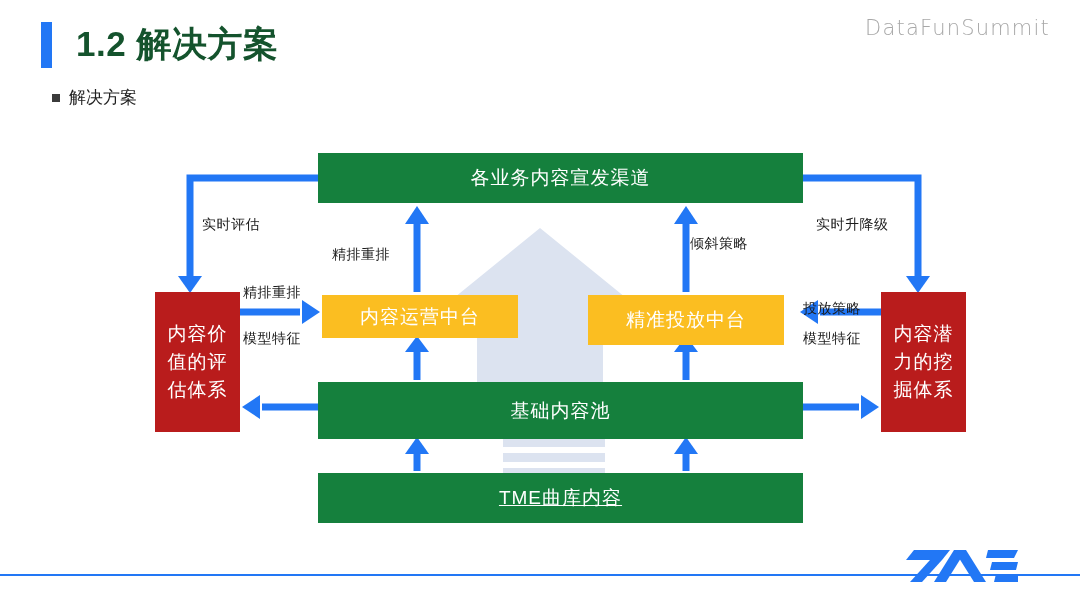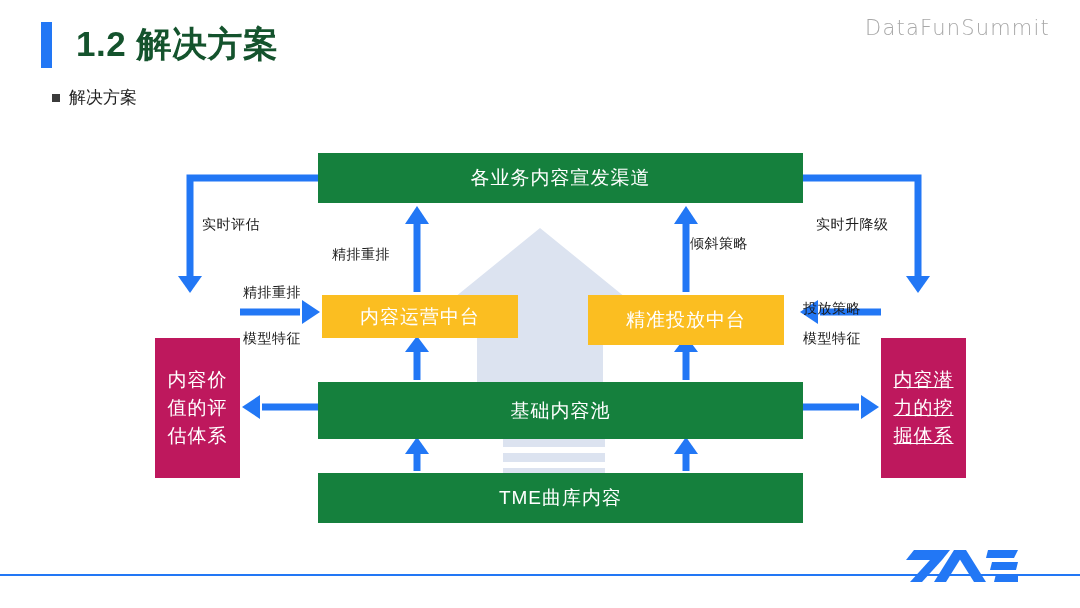--- a/index.html
+++ b/index.html
@@ -108,35 +108,35 @@
     align-items: center;
     justify-content: center;
     box-sizing: border-box;
     color: #ffffff;
     font-size: 19px;
     letter-spacing: 1px;
     text-align: center;
   }
   .box-blue  { background: #15803d; }
   .box-yellow{ background: #fbbe21; }
-  .box-orange{ background: #be185d; margin-top: 46px; }
+  .box-orange{ background: #b91c1c; }
 
   .box-channels   { left: 318px; top: 153px; width: 485px; height: 50px; }
   .box-pool       { left: 318px; top: 382px; width: 485px; height: 57px; }
-  .box-tme        { left: 318px; top: 473px; width: 485px; height: 50px; }
+  .box-tme        { left: 318px; top: 473px; width: 485px; height: 50px; text-decoration: underline; }
   .box-ops        { left: 322px; top: 295px; width: 196px; height: 43px; }
   .box-delivery   { left: 588px; top: 295px; width: 196px; height: 50px; }
 
   .box-left-sys  {
     left: 155px; top: 292px; width: 85px; height: 140px;
     line-height: 28px; padding: 0 4px;
   }
   .box-right-sys {
     left: 881px; top: 292px; width: 85px; height: 140px;
-    line-height: 28px; padding: 0 12px; text-decoration: underline;
+    line-height: 28px; padding: 0 12px;
   }
 
   
   .arrows { left: 0; top: 0; width: 1080px; height: 608px; z-index: 2; }
 
   
   .edge-label {
     z-index: 4;
     font-size: 14px;
     color: #1b1b1b;

